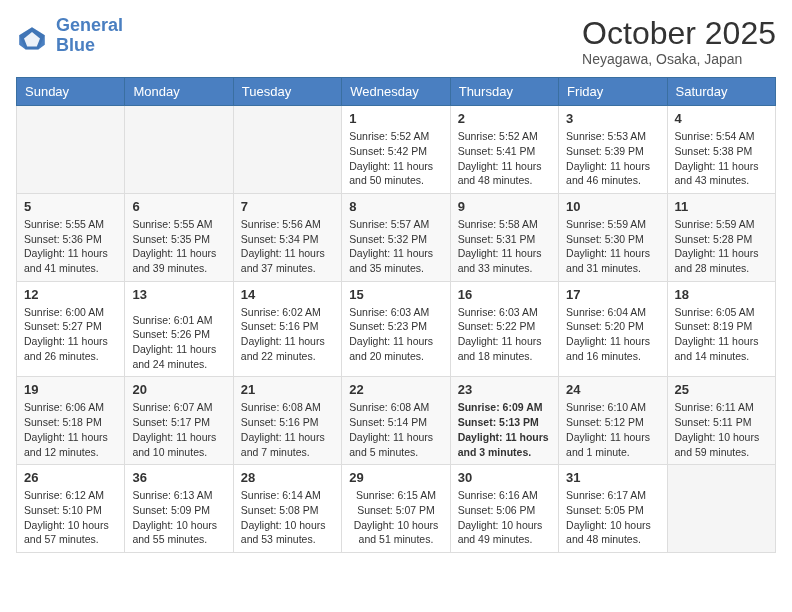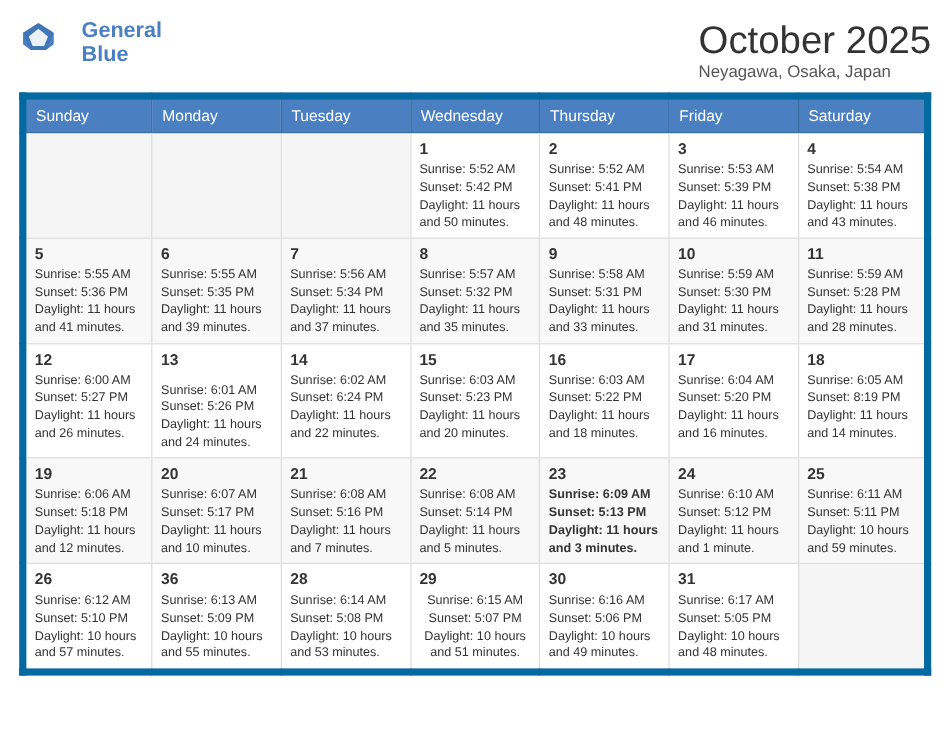--- a/index.html
+++ b/index.html
@@ -11,22 +11,22 @@
       padding: 16px;
     }
     .header-section {
       display: flex;
       justify-content: space-between;
       align-items: flex-start;
       margin-bottom: 10px;
     }
     .logo {
       display: flex;
-      align-items: flex-start;
-      gap: 20px;
+      align-items: flex-end;
+      gap: 8px;
     }
     .logo-text {
       font-size: 18px;
       font-weight: bold;
       color: #333;
       line-height: 1.1;
     }
     .logo-text span {
       color: #4a7fc1;
     }
@@ -42,21 +42,21 @@
       color: #333;
       line-height: 1.1;
     }
     .subtitle {
       font-size: 14px;
       color: #555;
     }
     .calendar {
       width: 100%;
       border-collapse: collapse;
-      border: 6px solid #0369a1;
+      border: 1px solid #0369a1;
       padding-left: 38px;
     }
     .calendar th {
       background: #4a7fc1;
       color: #fff;
       text-align: left;
       padding: 6px 8px;
       font-size: 13px;
       font-weight: normal;
       border: 1px solid #3a6fa1;
@@ -218,21 +218,21 @@
         <td>
           <span class="day-number">13</span>
           <div class="day-info" style="white-space: pre-line; margin-top: 11px;">Sunrise: 6:01 AM
 Sunset: 5:26 PM
 Daylight: 11 hours
 and 24 minutes.</div>
         </td>
         <td>
           <span class="day-number">14</span>
           <div class="day-info" style="white-space: pre-line;">Sunrise: 6:02 AM
-Sunset: 6:24 PM
+Sunset: 5:16 PM
 Daylight: 11 hours
 and 22 minutes.</div>
         </td>
         <td>
           <span class="day-number">15</span>
           <div class="day-info" style="white-space: pre-line;">Sunrise: 6:03 AM
 Sunset: 5:23 PM
 Daylight: 11 hours
 and 20 minutes.</div>
         </td>

